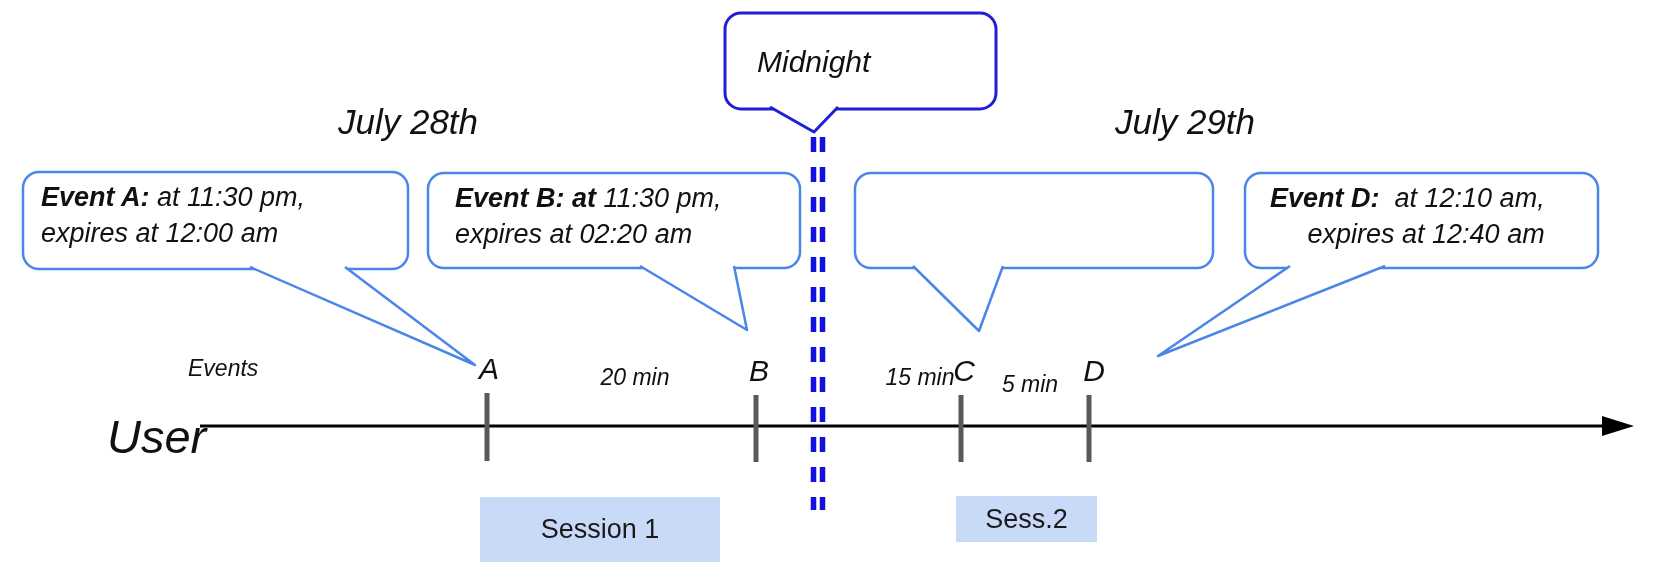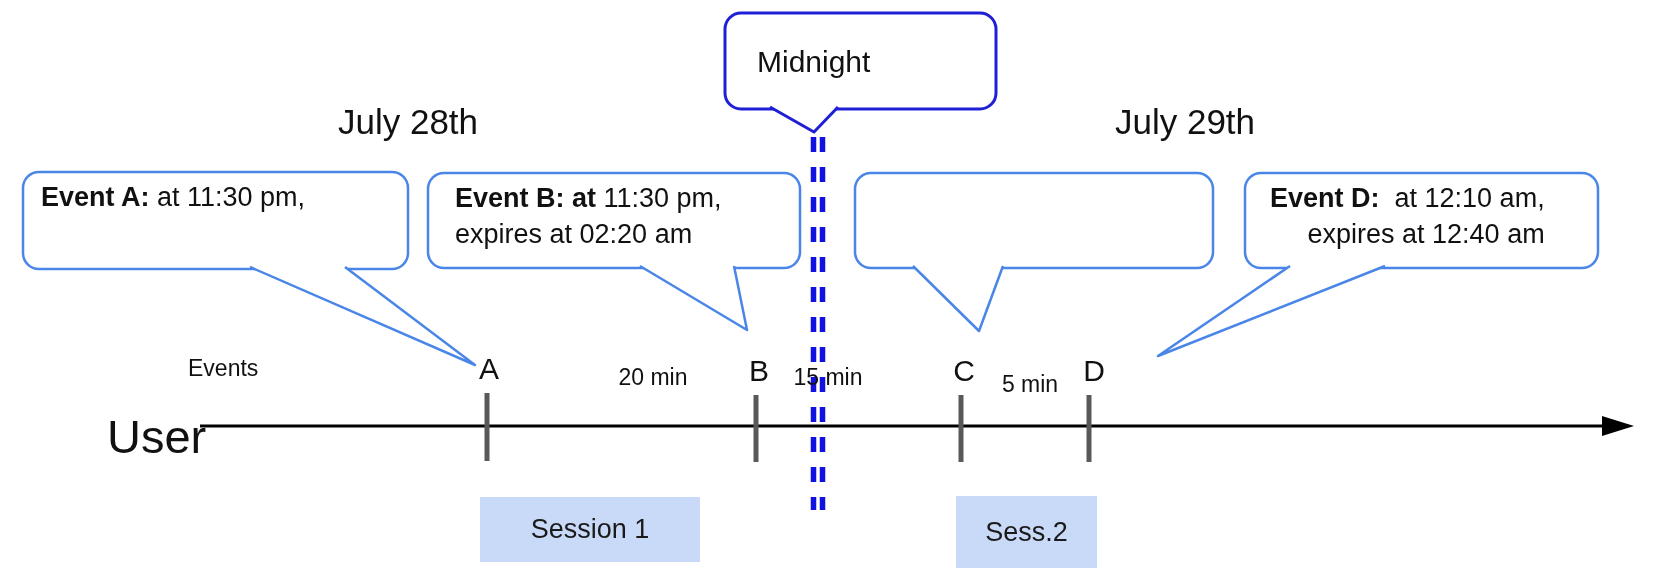--- a/index.html
+++ b/index.html
@@ -1,21 +1,21 @@
 <!DOCTYPE html>
 <html><head>
 <meta charset="utf-8">
 <style>
   html,body { margin:0; padding:0; background:#ffffff; }
   .stage {
     position:relative; width:1668px; height:578px; background:#ffffff;
     font-family:"Liberation Sans", sans-serif; color:#111; overflow:hidden;
   }
   svg.layer { position:absolute; left:0; top:0; }
-  .txt { position:absolute; white-space:nowrap; color:#111; }
+  .txt { position:absolute; white-space:nowrap; color:#111;font-style:italic; }
   .center { transform:translateX(-50%); }
   .date { font-size:35px; }
   .midnight-label { font-size:30px; }
   .bubble-text { font-size:27px; line-height:36px; }
   .bold { font-weight:bold; }
   .axis-label-events { font-size:23px; }
   .axis-label-user { font-size:47px; }
   .tick-letter { font-size:30px; }
   .interval { font-size:23px; }
   .session {
@@ -66,34 +66,35 @@
       <rect x="855" y="173" width="358" height="95" rx="16" fill="#ffffff" stroke-width="2.5" stroke="#4a86e8"></rect>
       <path d="M 913,266 L 979,331 L 1003,266" fill="#ffffff" stroke-width="2.5" stroke-linejoin="round" stroke="#4a86e8"></path>
     </g>
 
     <g>
       <rect x="1245" y="173" width="353" height="95" rx="16" fill="#ffffff" stroke-width="2.5" stroke="#4a86e8"></rect>
       <path d="M 1290,266 L 1158,356 L 1385,266" fill="#ffffff" stroke-width="2.5" stroke-linejoin="round" stroke="#4a86e8"></path>
     </g>
   </svg>
 
-  <div class="session" style="left: 480px; top: 497px; width: 220px; height: 65px; background-color: rgb(201, 218, 248);">
+  <div class="session" style="left: 480px; top: 497px; width: 240px; height: 65px; background-color: rgb(201, 218, 248);">
     <span>Session 1</span>
   </div>
-  <div class="session" style="left: 956px; top: 496px; width: 141px; height: 72px; background-color: rgb(201, 218, 248);">
+  <div class="session" style="left: 956px; top: 496px; width: 141px; height: 46px; background-color: rgb(201, 218, 248);">
     <span>Sess.2</span>
   </div>
 
   <div class="txt date center" style="left:408px; top:102px;">July 28th</div>
   <div class="txt date center" style="left:1185px; top:102px;">July 29th</div>
 
   <div class="txt midnight-label" style="left:757px; top:45px;">Midnight</div>
 
   <div class="txt bubble-text" style="left:41px; top:179px;">
     <div><span class="bold">Event A:</span><span> at 11:30 pm,</span></div>
+    <div>expires at 12:00 am</div>
   </div>
 
   <div class="txt bubble-text" style="left:455px; top:180px;">
     <div><span class="bold">Event B: at</span><span> 11:30 pm,</span></div>
     <div>expires at 02:20 am</div>
   </div>
 
 
   <div class="txt bubble-text" style="left:1270px; top:180px;text-align:right;">
     <div><span class="bold">Event D:</span><span>&nbsp; at 12:10 am,</span></div>
@@ -101,17 +102,17 @@
   </div>
 
   <div class="txt axis-label-events" style="left:188px; top:355px;">Events</div>
   <div class="txt axis-label-user" style="left:107px; top:409px;">User</div>
 
   <div class="txt tick-letter center" style="left:489px; top:352px;">A</div>
   <div class="txt tick-letter center" style="left:759px; top:354px;">B</div>
   <div class="txt tick-letter center" style="left:964px; top:354px;">C</div>
   <div class="txt tick-letter center" style="left:1094px; top:354px;">D</div>
 
-  <div class="txt interval center" style="left:653px; top:364px;">20 min</div>
-  <div class="txt interval center" style="left:828px; top:364px;text-align:center;">15 min</div>
+  <div class="txt interval center" style="left:635px; top:364px;">20 min</div>
+  <div class="txt interval center" style="left:920px; top:364px;text-align:center;">15 min</div>
   <div class="txt interval center" style="left:1030px; top:371px;">5 min</div>
 
 </div>
 
 </body></html>

